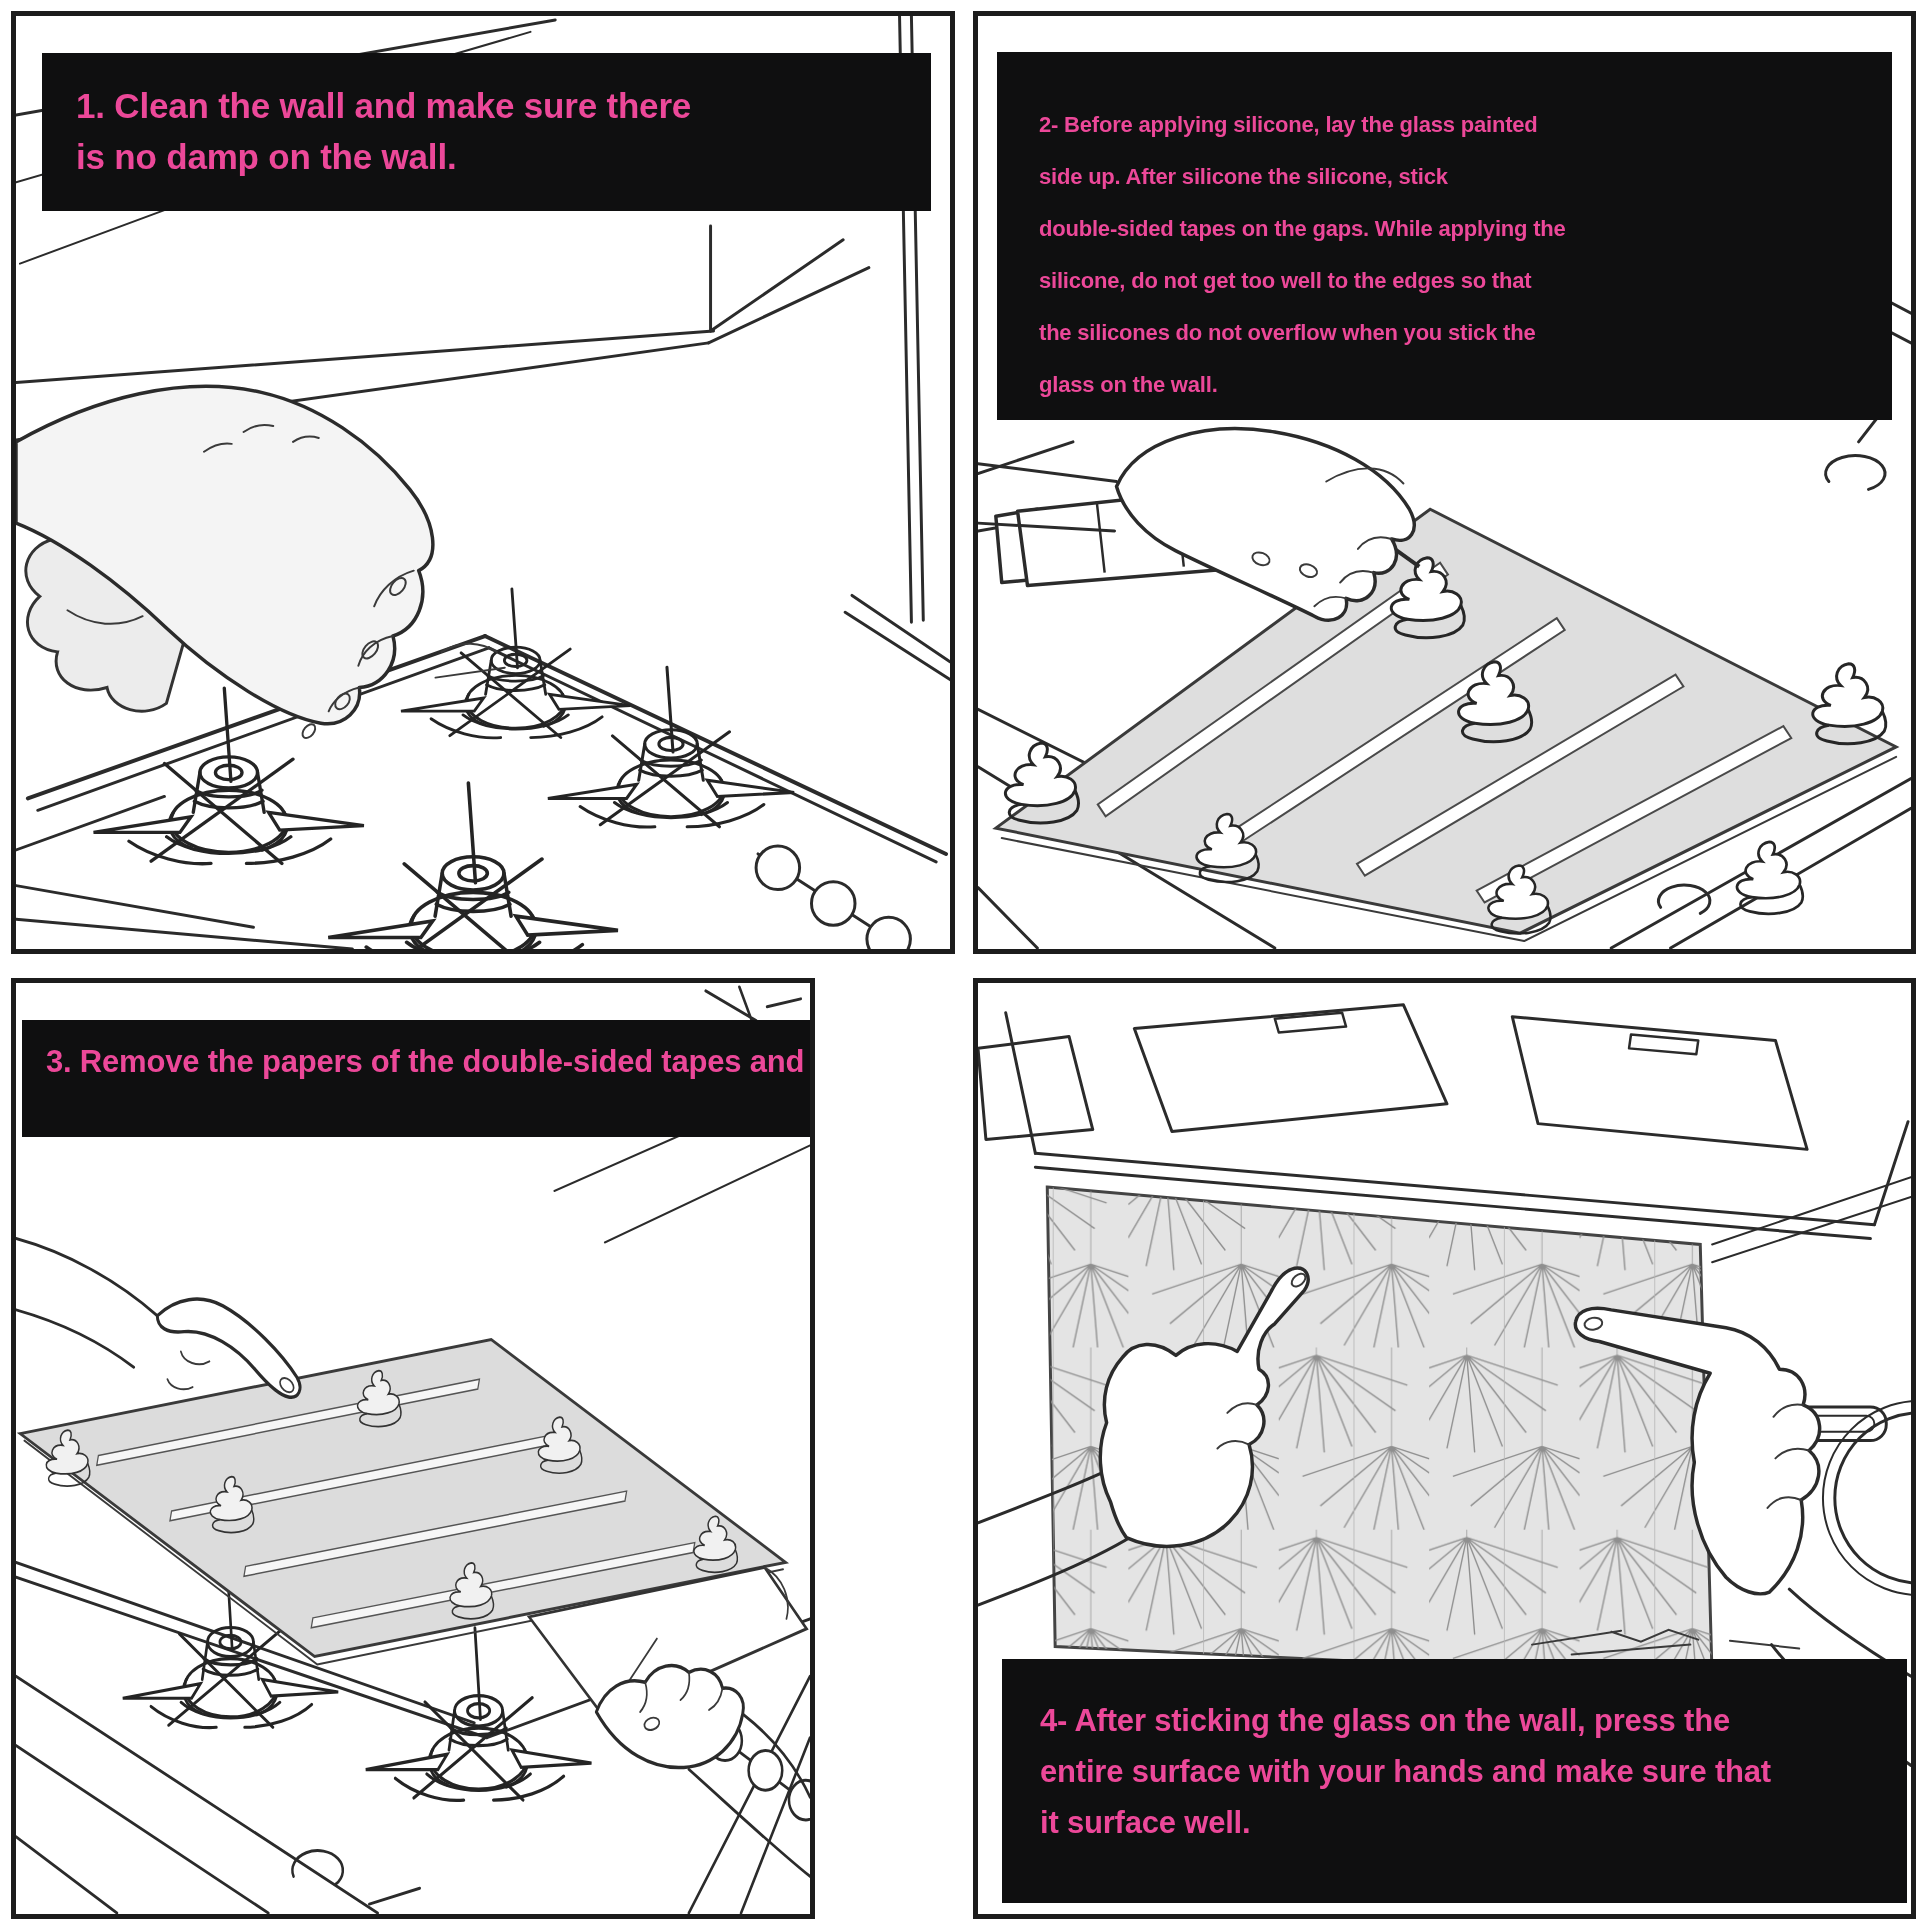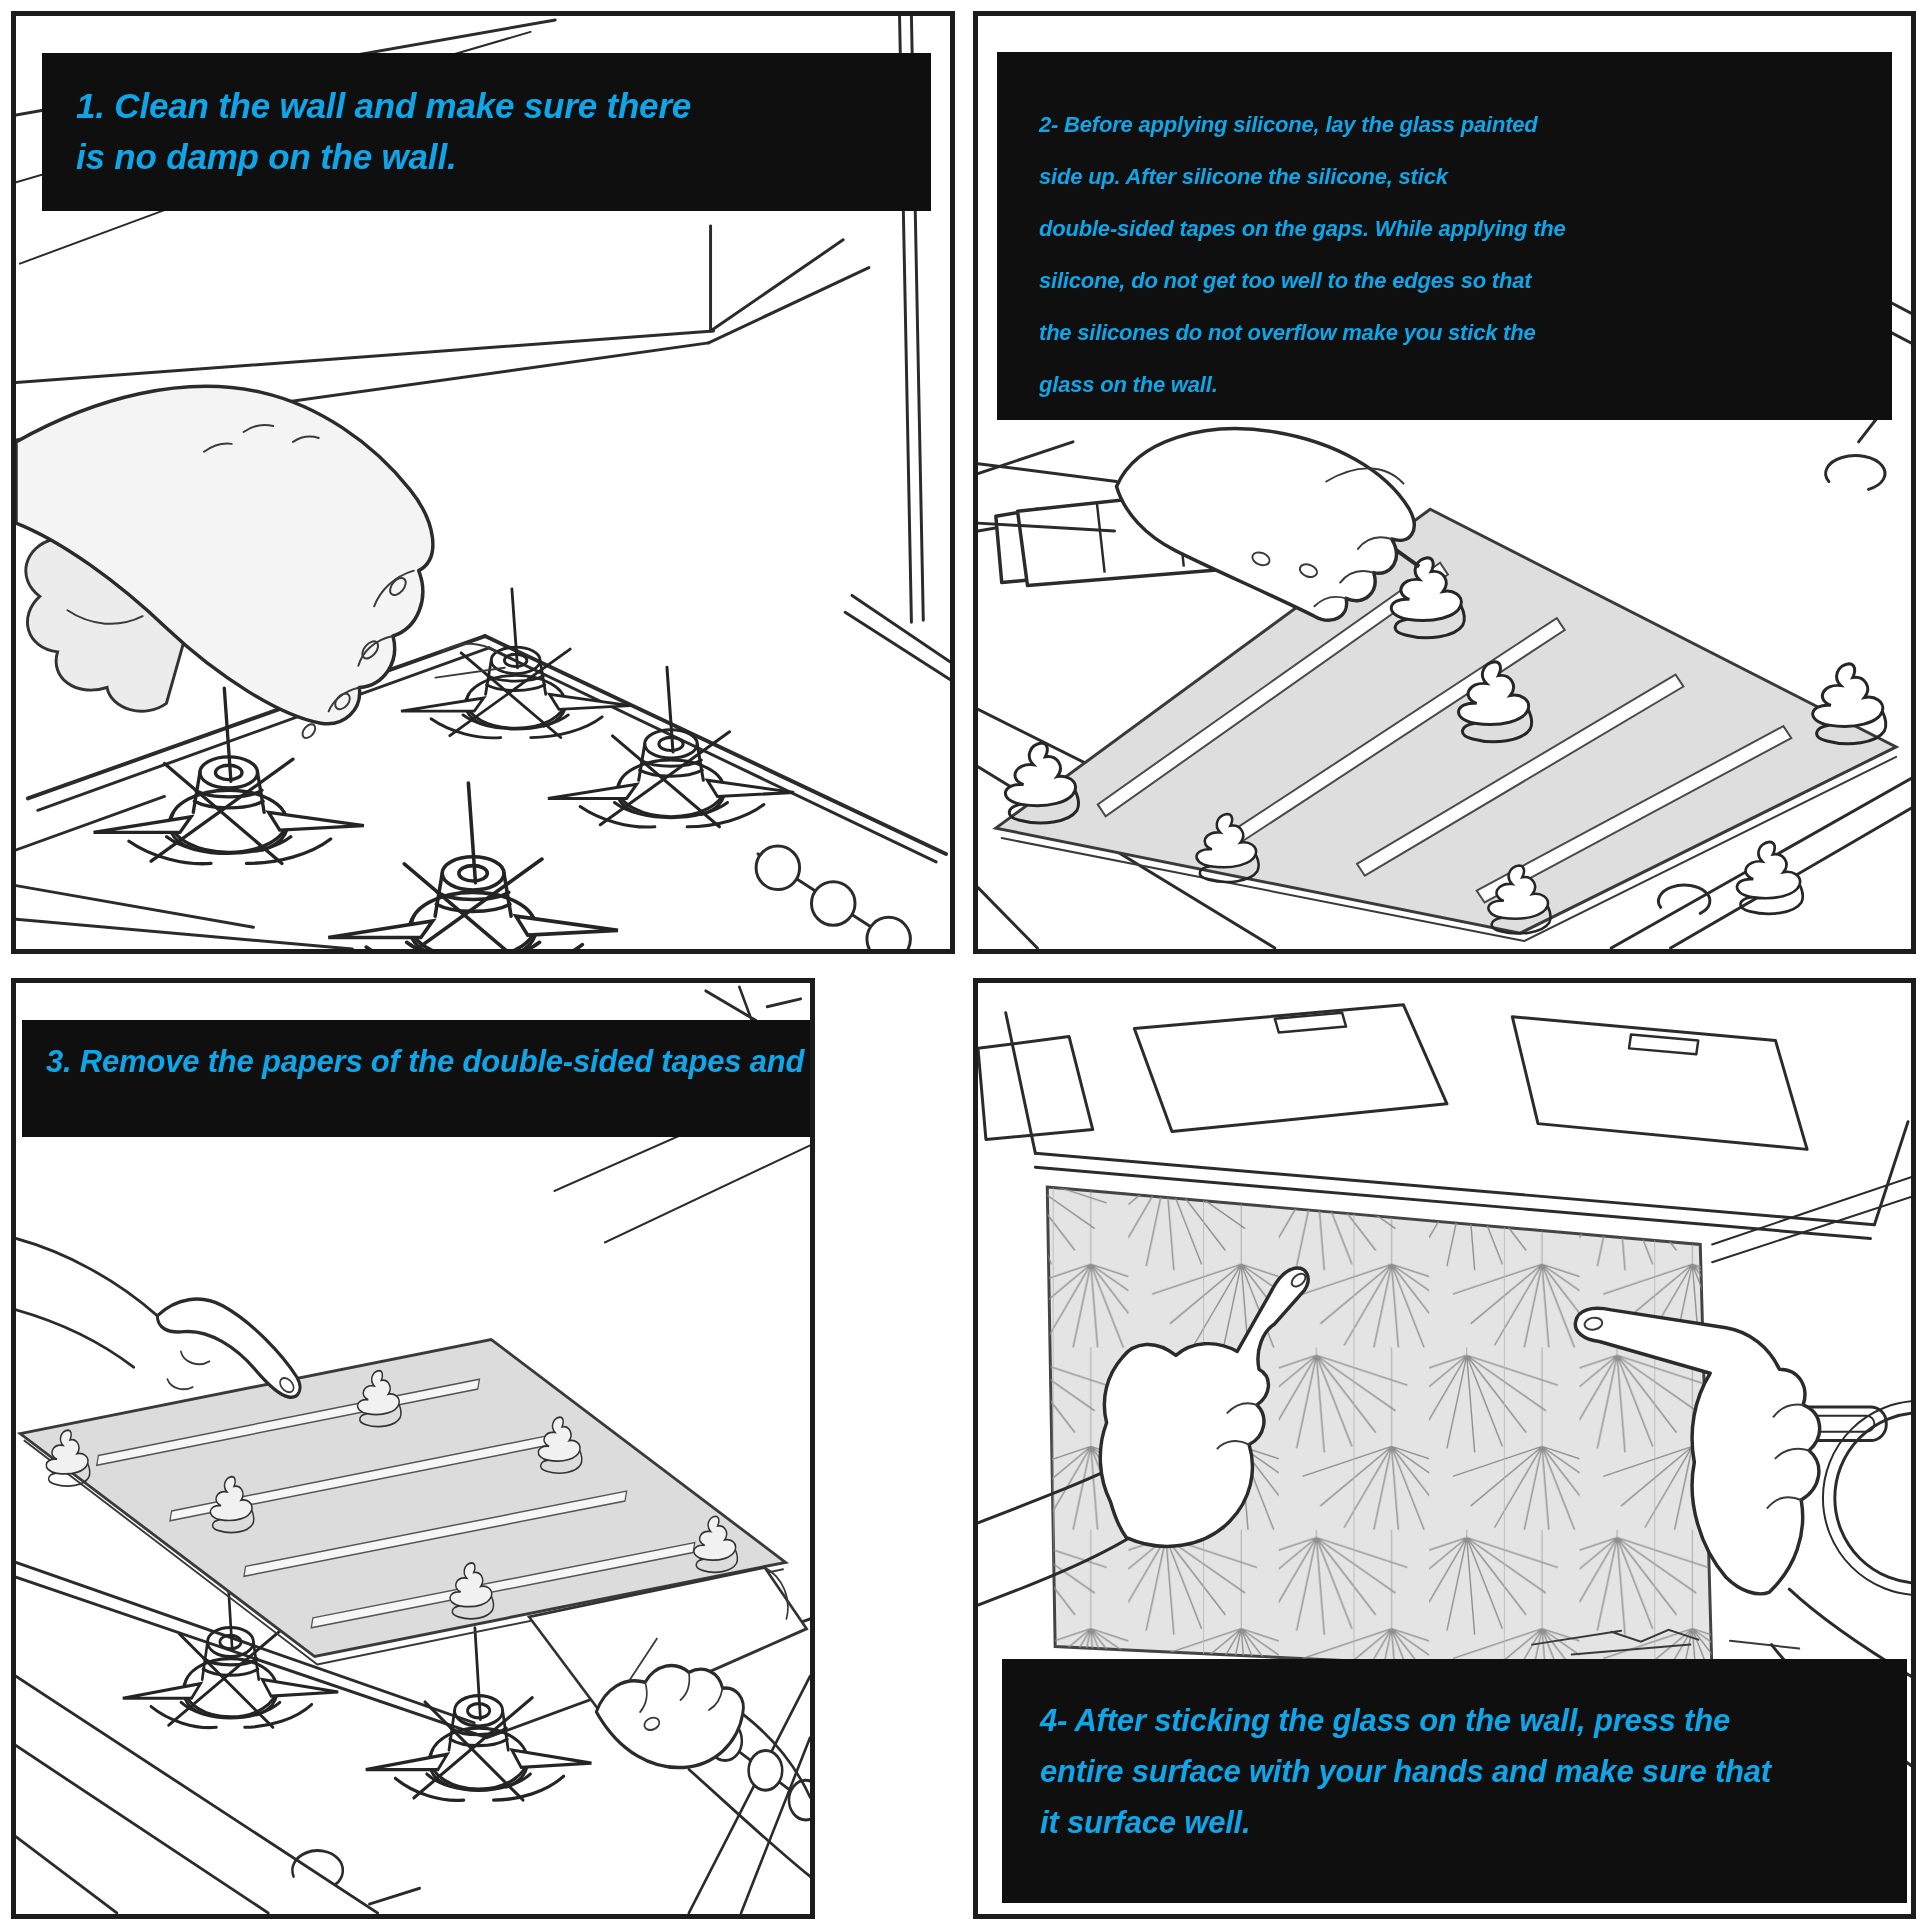--- a/index.html
+++ b/index.html
@@ -4,22 +4,22 @@
 <style>
   html,body{margin:0;padding:0;background:#ffffff;}
   #canvas{position:relative;width:1927px;height:1927px;background:#ffffff;overflow:hidden;
           font-family:"Liberation Sans",sans-serif;}
   .panel{position:absolute;background:#ffffff;border:5px solid #1c1c1c;box-sizing:border-box;overflow:hidden;}
   #p1{left:11px;top:11px;width:944px;height:943px;}
   #p2{left:973px;top:11px;width:943px;height:943px;}
   #p3{left:11px;top:978px;width:804px;height:941px;}
   #p4{left:973px;top:978px;width:943px;height:941px;}
   .panel svg{position:absolute;left:0;top:0;width:100%;height:100%;}
-  .cap{position:absolute;background:#0f0f10;color:#0ea5e9;font-weight:bold;box-sizing:border-box;
-       letter-spacing:-0.2px;z-index:5;font-style:italic;}
+  .cap{position:absolute;background:#0f0f10;color:#ec4899;font-weight:bold;box-sizing:border-box;
+       letter-spacing:-0.2px;z-index:5;}
   .cap .ln{display:block;white-space:nowrap;}
   .cap1{left:26px;top:37px;width:889px;height:158px;padding:27px 18px 0 34px;font-size:35px;line-height:51px;}
   .cap2{left:19px;top:36px;width:895px;height:368px;padding:47px 18px 0 42px;font-size:22px;line-height:52px;}
   .cap3{left:6px;top:37px;width:907px;height:117px;padding:18px 10px 0 24px;font-size:31px;line-height:47px;}
   .cap4{left:24px;top:676px;width:905px;height:244px;padding:36px 18px 0 38px;font-size:31px;line-height:51px;}
   .sk{fill:none;stroke:#2b2b2b;stroke-width:3;stroke-linecap:round;stroke-linejoin:round;}
   .skthin{fill:none;stroke:#3a3a3a;stroke-width:2;stroke-linecap:round;}
 </style>
 </head>
 <body>
@@ -153,21 +153,21 @@
         <ellipse cx="286" cy="548" rx="9" ry="6" transform="rotate(20 286 548)" class="skthin"></ellipse>
         <ellipse cx="334" cy="560" rx="9" ry="6" transform="rotate(20 334 560)" class="skthin"></ellipse>
         <path d="M352,470 C382,452 412,452 430,472" class="skthin"></path>
       </g>
     </svg>
     <div class="cap cap2">
       <span class="ln">2- Before applying silicone, lay the glass painted</span>
       <span class="ln">side up. After silicone the silicone, stick</span>
       <span class="ln">double-sided tapes on the gaps. While applying the</span>
       <span class="ln">silicone, do not get too well to the edges so that</span>
-      <span class="ln">the silicones do not overflow make you stick the</span>
+      <span class="ln">the silicones do not overflow when you stick the</span>
       <span class="ln">glass on the wall.</span>
     </div>
   </div>
 
   <div class="panel" id="p3">
     <svg viewBox="0 0 944 940" preserveAspectRatio="none">
       <g class="sk">
         <path d="M820,8 l60,30 M860,4 l20,46 M893,24 l40,-8"></path>
         <path d="M640,210 L944,96 M700,262 L944,164" stroke-width="2"></path>
         <path d="M0,600 L560,762 M0,585 L545,747"></path>

